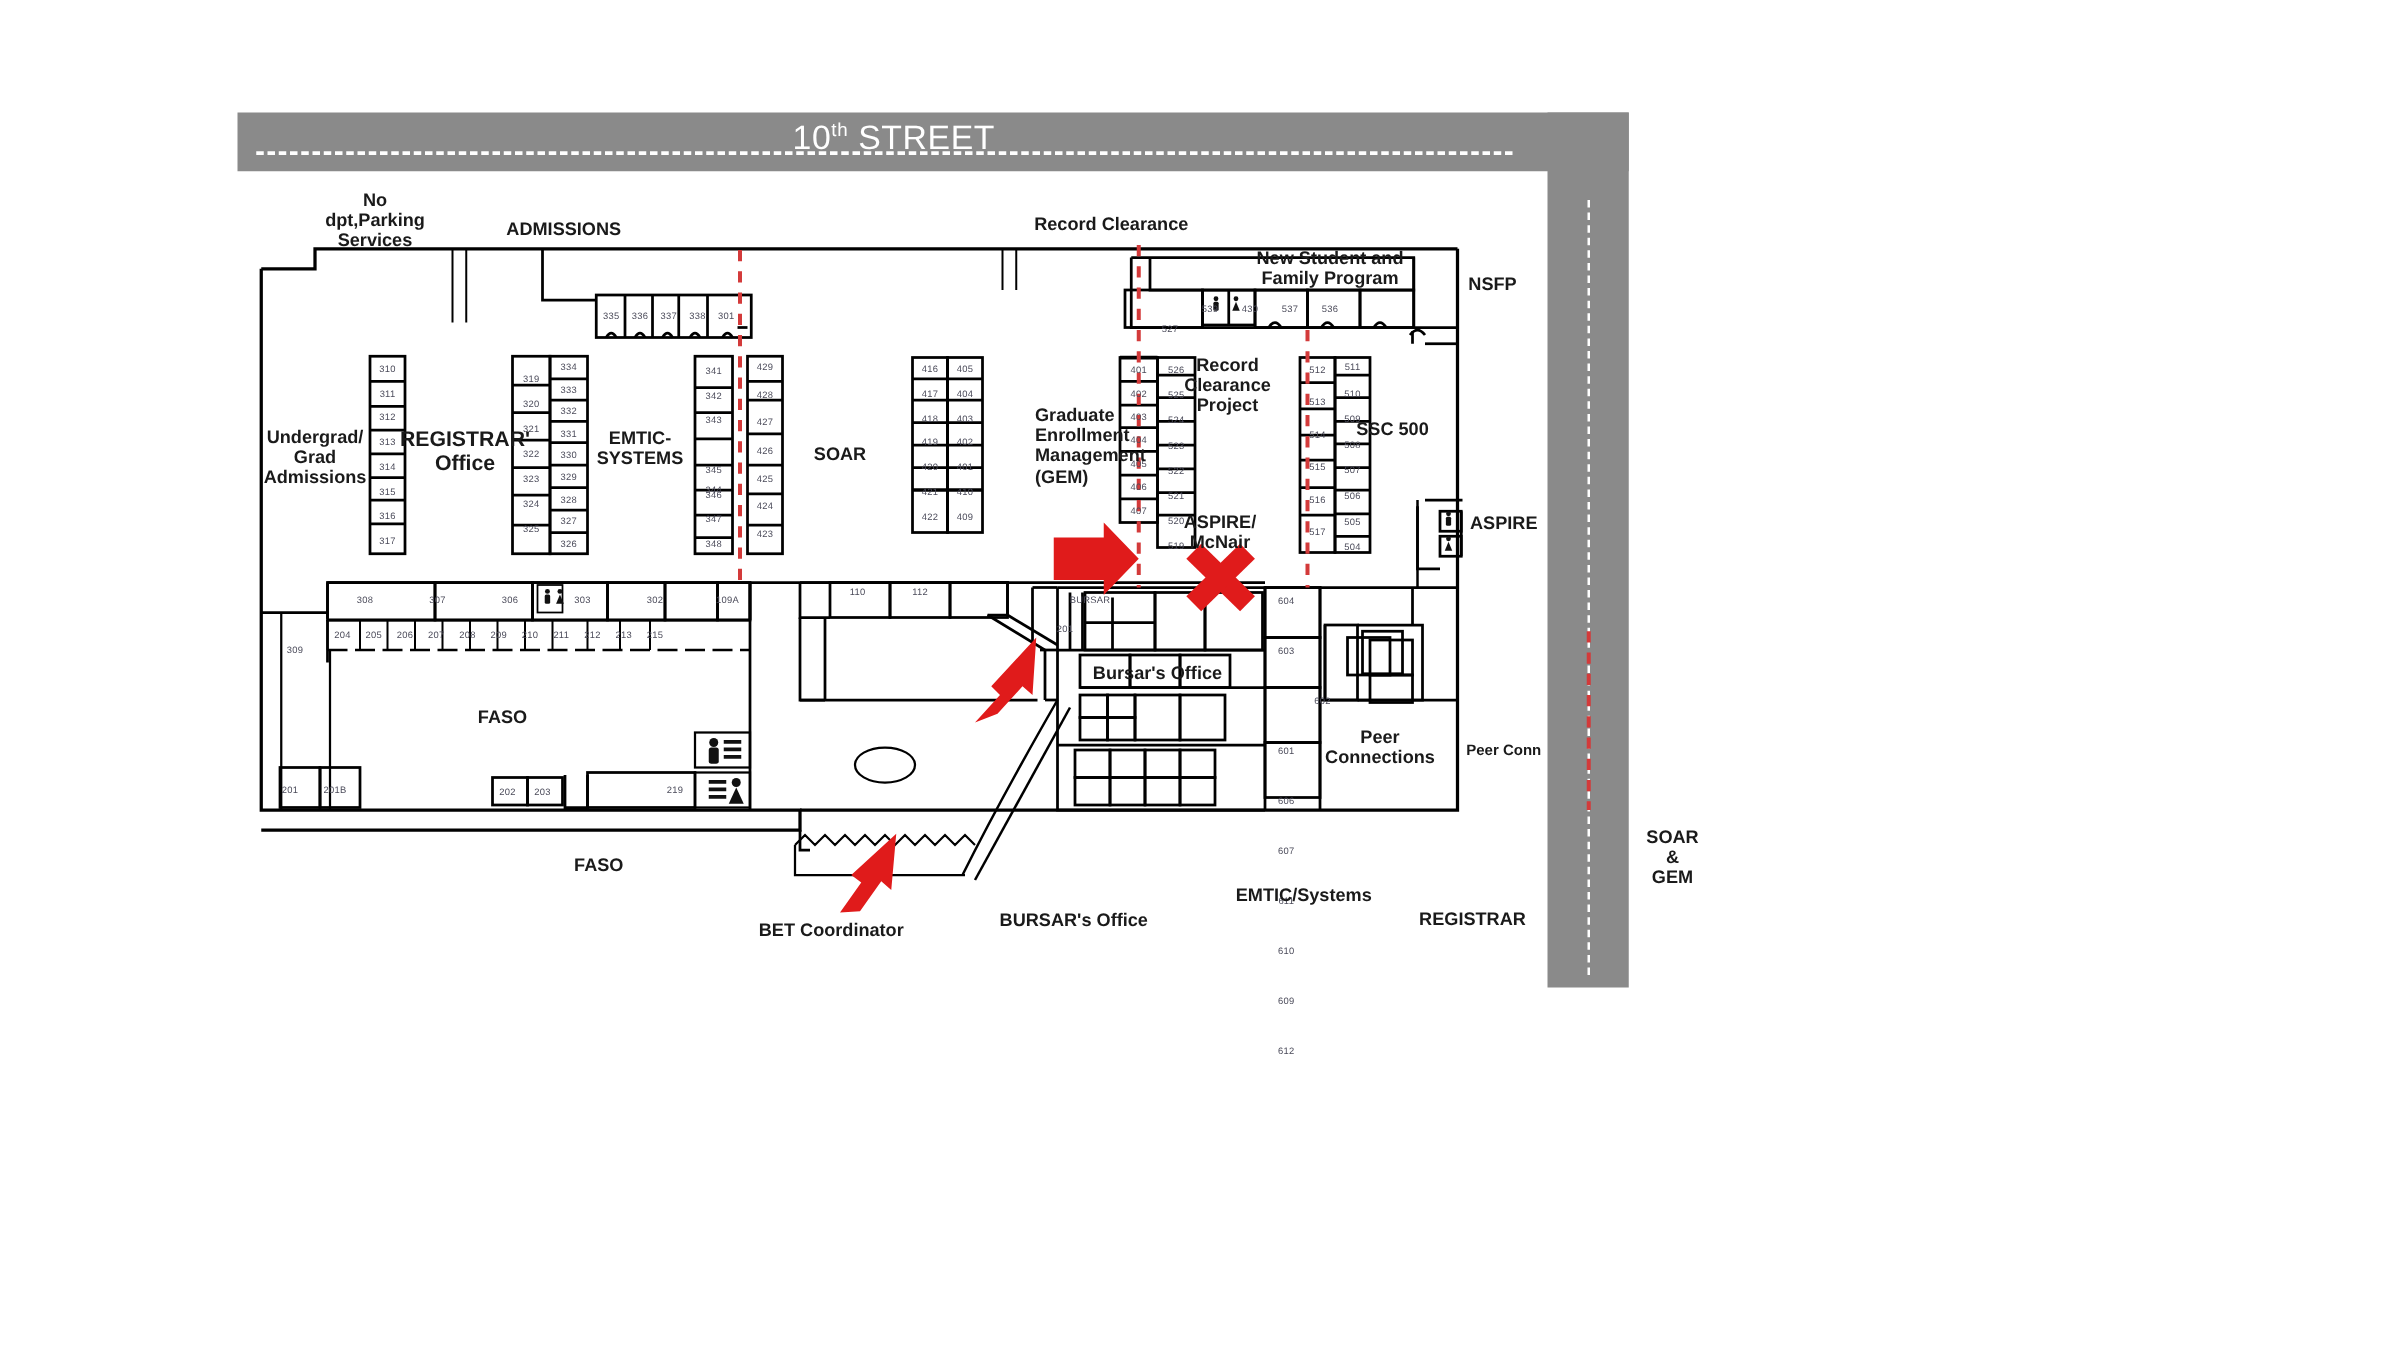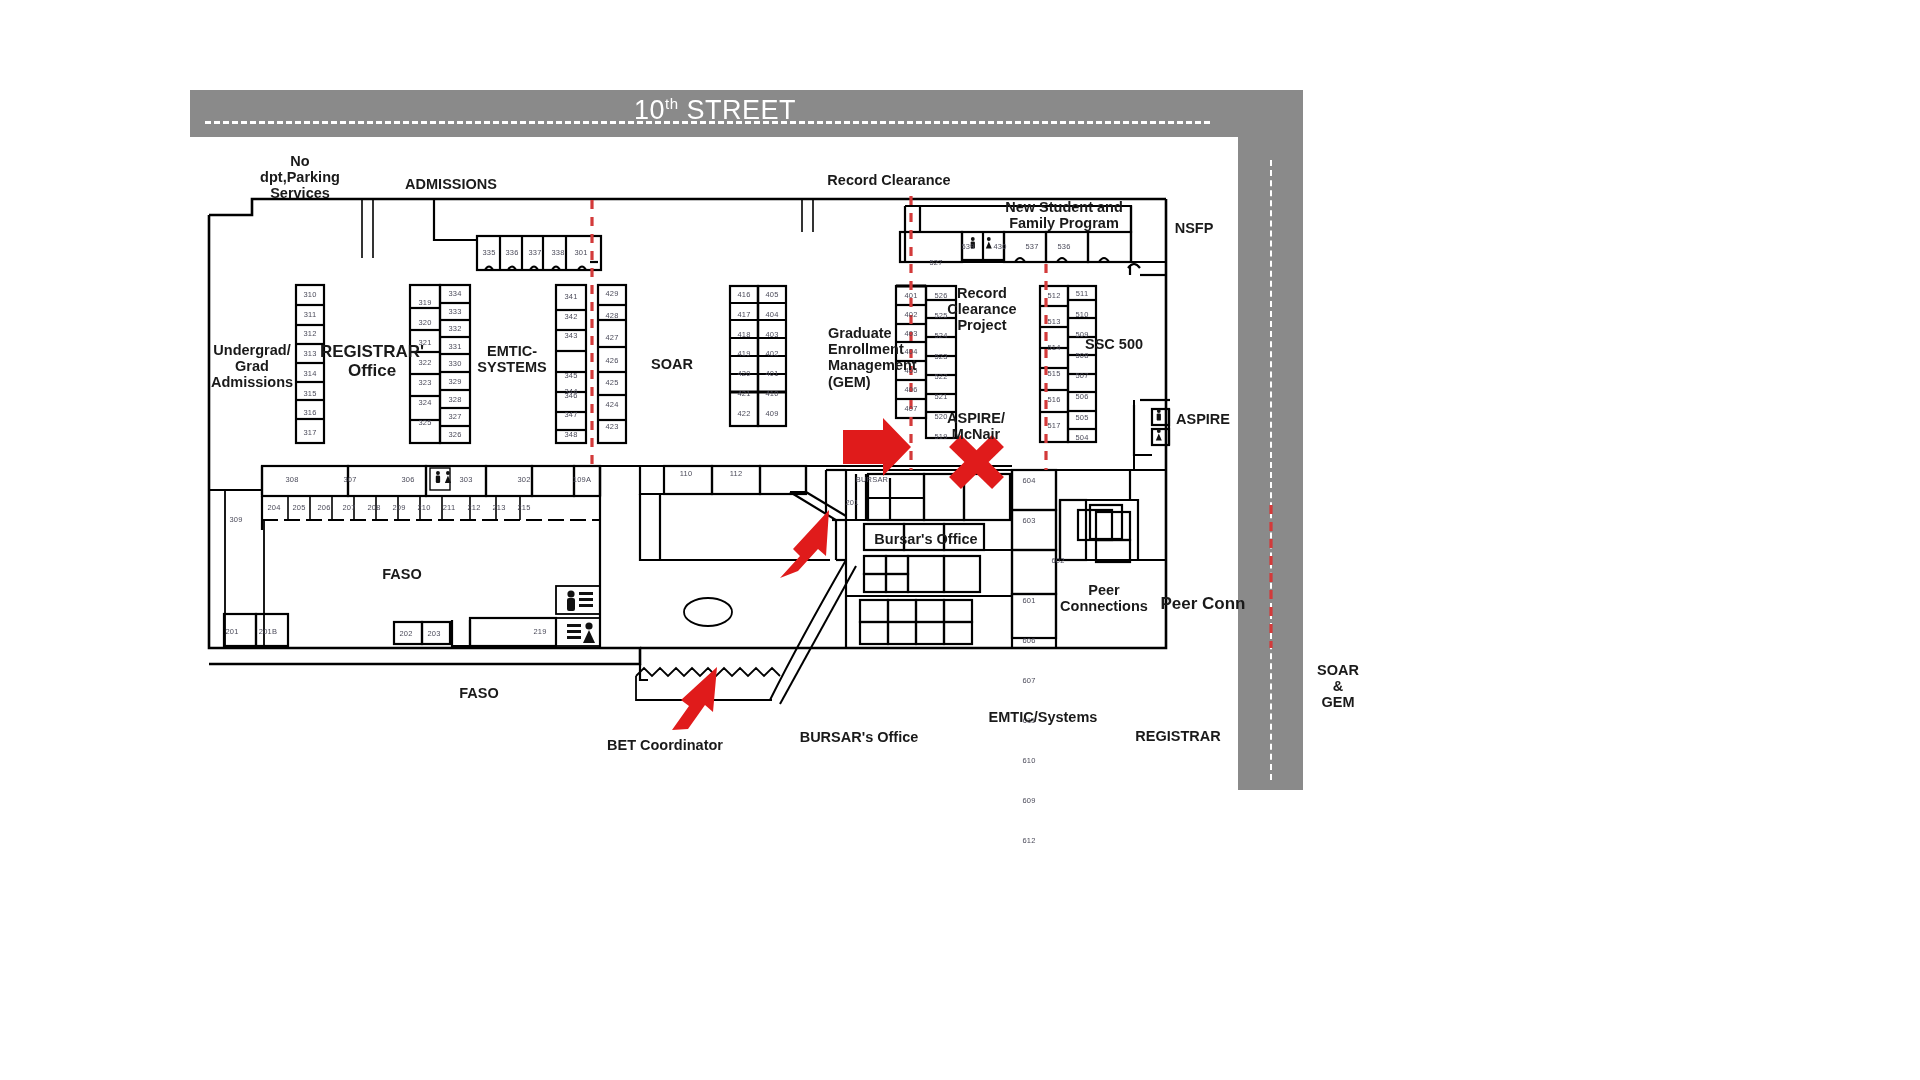--- a/index.html
+++ b/index.html
@@ -539,21 +539,21 @@
       <div class="lbl c" style="font-size: 14.5px; left: 292px; top: 566px; width: 220px;">
         <div>FASO</div>
       </div>
       <div class="lbl c" style="font-size: 14.5px; left: 816px; top: 531px; width: 220px;">
         <div>Bursar's Office</div>
       </div>
       <div class="lbl c" style="font-size: 14.5px; left: 994px; top: 582px; width: 220px;">
         <div>Peer</div>
         <div>Connections</div>
       </div>
-      <div class="lbl c" style="font-size: 17px; left: 1093px; top: 594px; width: 220px;">
+      <div class="lbl c" style="font-size: 12px; left: 1093px; top: 594px; width: 220px;">
         <div>Peer Conn</div>
       </div>
       <div class="lbl c" style="font-size: 14.5px; left: 369px; top: 685px; width: 220px;">
         <div>FASO</div>
       </div>
       <div class="lbl c" style="font-size: 14.5px; left: 555px; top: 737px; width: 220px;">
         <div>BET Coordinator</div>
       </div>
       <div class="lbl c" style="font-size: 14.5px; left: 749px; top: 729px; width: 220px;">
         <div>BURSAR's Office</div>

